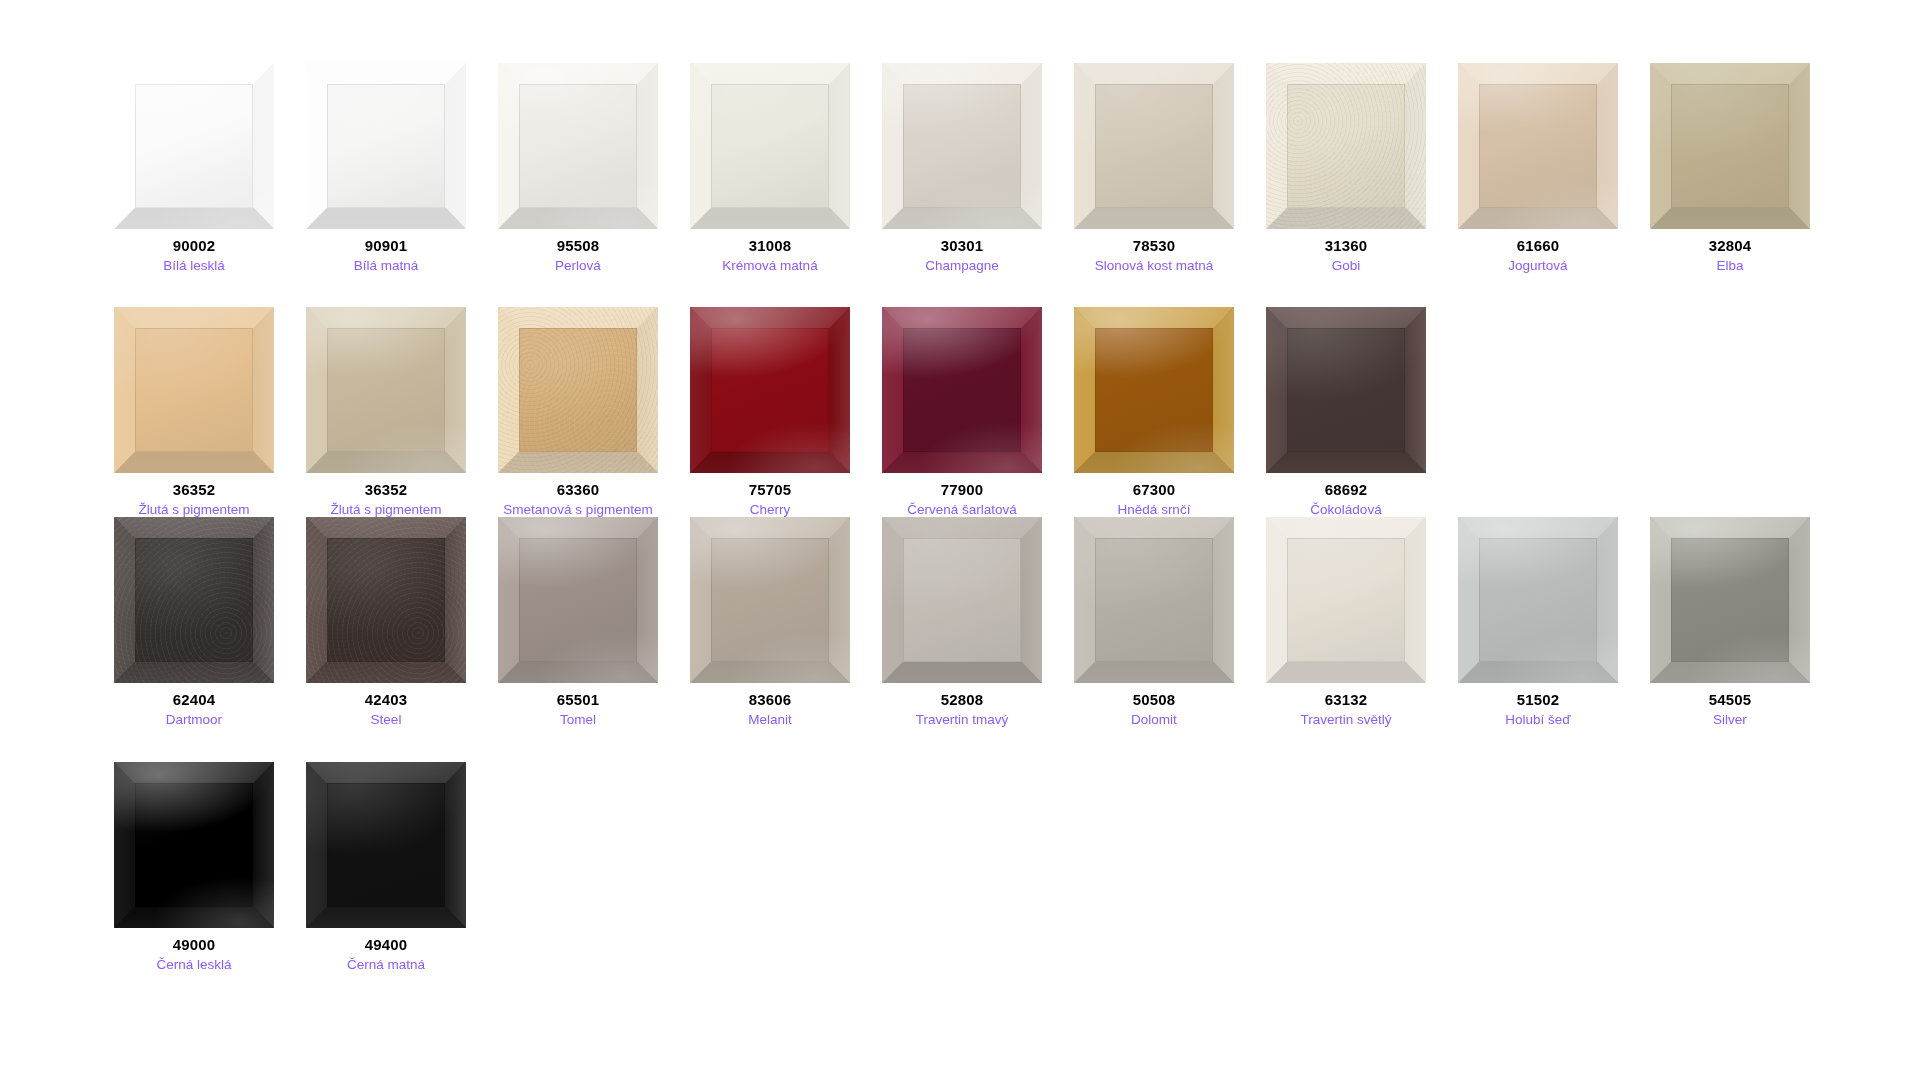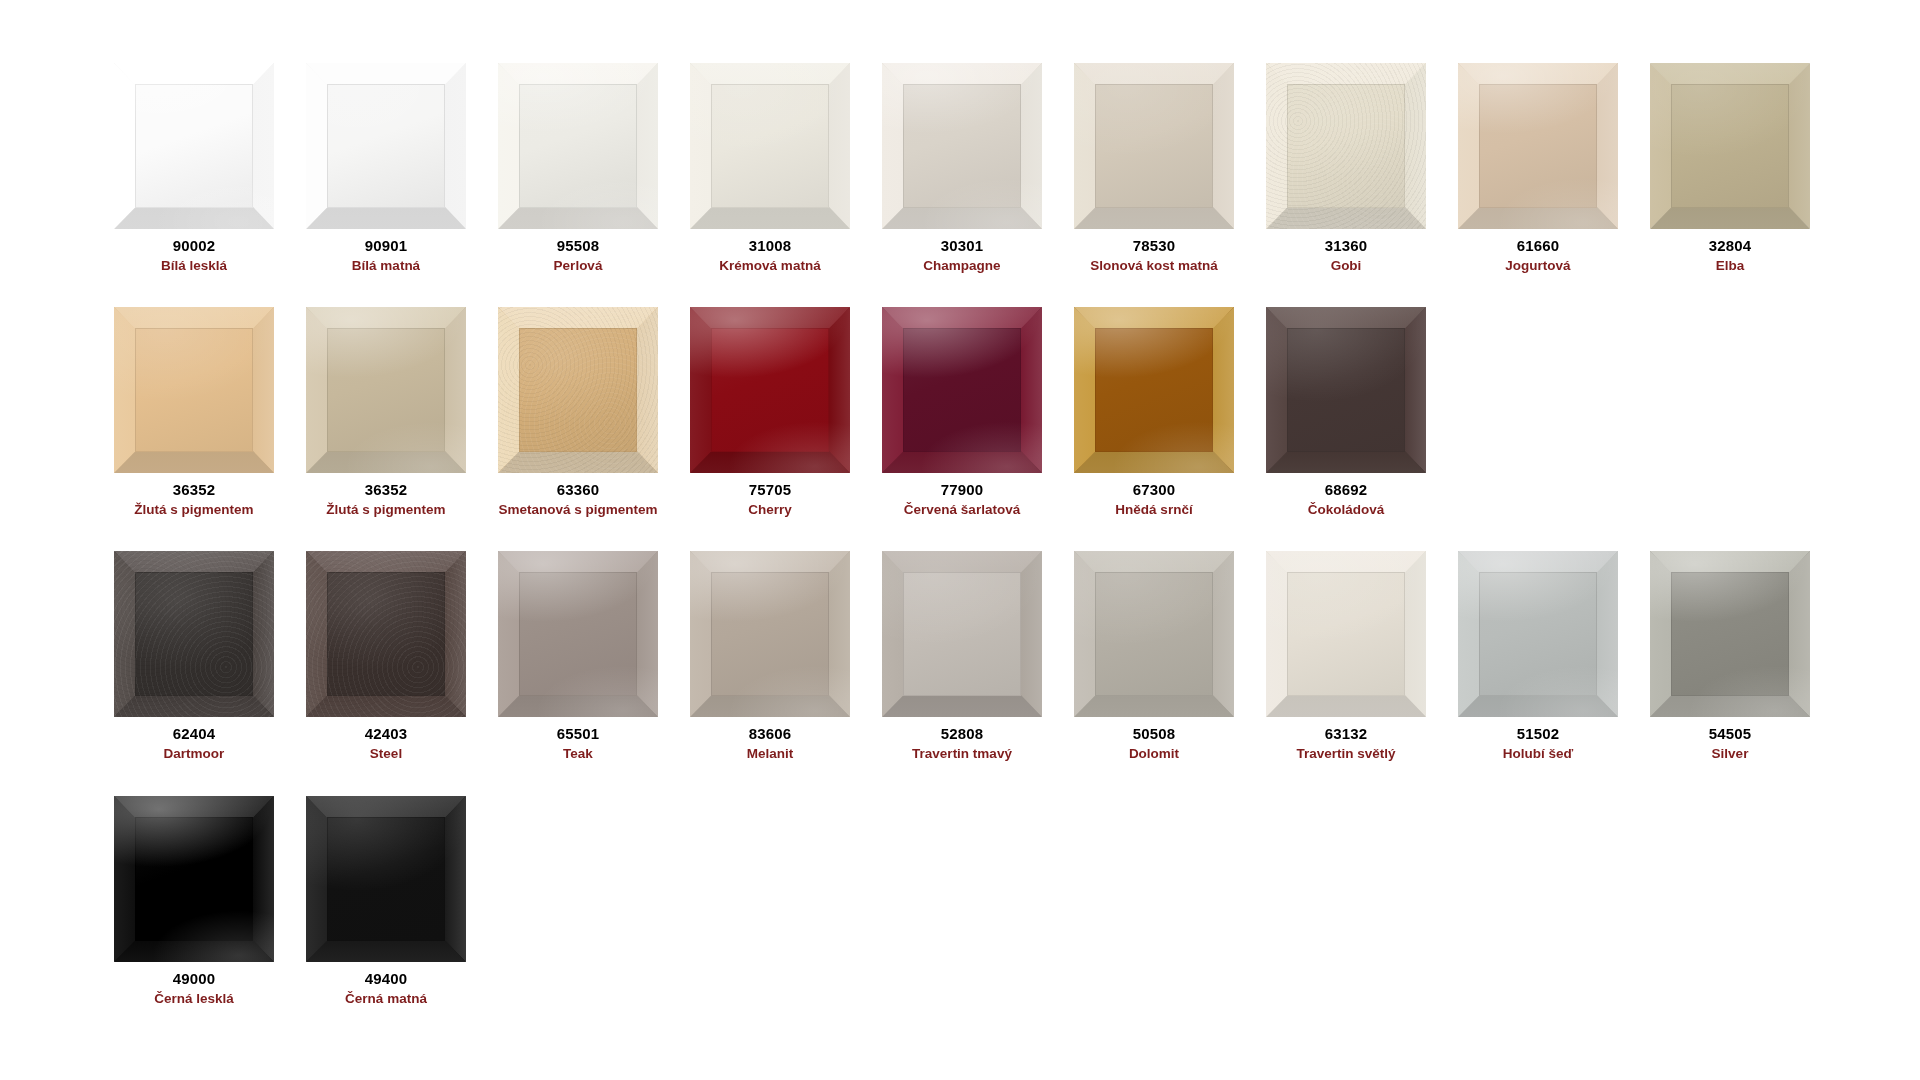--- a/index.html
+++ b/index.html
@@ -51,29 +51,29 @@
     font-weight:bold;
     color:#000000;
     letter-spacing:.2px;
     line-height:1.1;
     text-align:center;
     white-space:nowrap;
   }
   .name{
     margin-top:3px;
     font-size:13.5px;
-    font-weight:bold;
-    color:#7f1d1d;
+    font-weight:normal;
+    color:#8b5cf6;
     line-height:1.15;
     text-align:center;
     white-space:nowrap;
   }
   .row-1{margin-top:63px;}
   .row-2{margin-top:34px;}
-  .row-3{margin-top:34px;}
+  .row-3{}
   .row-4{margin-top:35px;}
   #grid-inner{padding-left:98px;}
 </style>
 </head>
 <body>
 
 <div id="grid">
   <div id="grid-inner">
     <div class="row row-1">
   <div class="cell">
@@ -317,21 +317,21 @@
   <div class="cell">
     <div class="tile" style="background: rgb(141, 129, 122);">
       <div class="face f-top" style="left: 0px; top: 0px; width: 100%; height: 13.2%; clip-path: polygon(0px 0px, 100% 0px, 87% 100%, 13% 100%); background: linear-gradient(rgb(183, 173, 168), rgb(178, 167, 161));"></div>
       <div class="face f-right" style="right: 0px; top: 0px; width: 13.2%; height: 100%; clip-path: polygon(100% 0px, 100% 100%, 0px 87%, 0px 13%); background: linear-gradient(270deg, rgb(173, 163, 157), rgb(162, 151, 144));"></div>
       <div class="face f-bottom" style="left: 0px; bottom: 0px; width: 100%; height: 13.2%; clip-path: polygon(13% 0px, 87% 0px, 100% 100%, 0px 100%); background: linear-gradient(0deg, rgb(147, 137, 131), rgb(142, 132, 126));"></div>
       <div class="face f-left" style="left: 0px; top: 0px; width: 13.2%; height: 100%; clip-path: polygon(0px 0px, 100% 13%, 100% 87%, 0px 100%); background: linear-gradient(90deg, rgb(175, 164, 157), rgb(171, 159, 152));"></div>
       <div class="centre" style="background: linear-gradient(160deg, rgb(160, 149, 142) 0%, rgb(155, 143, 136) 42%, rgb(146, 134, 128) 100%); box-shadow: rgb(140, 129, 122) 0px 0px 0px 1px inset;"></div>
       <div class="sheen" style="position: absolute; inset: 0px; pointer-events: none; background: radial-gradient(120% 60% at 28% 8%, rgba(255, 255, 255, 0.34), rgba(255, 255, 255, 0) 58%), radial-gradient(90% 45% at 78% 96%, rgba(255, 255, 255, 0.16), rgba(255, 255, 255, 0) 60%);"></div>
     </div>
     <div class="code">65501</div>
-    <div class="name">Teak</div>
+    <div class="name">Tomel</div>
   </div>
 
   <div class="cell">
     <div class="tile" style="background: rgb(165, 153, 140);">
       <div class="face f-top" style="left: 0px; top: 0px; width: 100%; height: 13.2%; clip-path: polygon(0px 0px, 100% 0px, 87% 100%, 13% 100%); background: linear-gradient(rgb(202, 193, 182), rgb(198, 188, 177));"></div>
       <div class="face f-right" style="right: 0px; top: 0px; width: 13.2%; height: 100%; clip-path: polygon(100% 0px, 100% 100%, 0px 87%, 0px 13%); background: linear-gradient(270deg, rgb(193, 184, 172), rgb(184, 174, 161));"></div>
       <div class="face f-bottom" style="left: 0px; bottom: 0px; width: 100%; height: 13.2%; clip-path: polygon(13% 0px, 87% 0px, 100% 100%, 0px 100%); background: linear-gradient(0deg, rgb(165, 156, 146), rgb(161, 152, 141));"></div>
       <div class="face f-left" style="left: 0px; top: 0px; width: 13.2%; height: 100%; clip-path: polygon(0px 0px, 100% 13%, 100% 87%, 0px 100%); background: linear-gradient(90deg, rgb(196, 186, 174), rgb(193, 182, 170));"></div>
       <div class="centre" style="background: linear-gradient(160deg, rgb(183, 171, 159) 0%, rgb(179, 167, 154) 42%, rgb(168, 157, 145) 100%); box-shadow: rgb(161, 150, 139) 0px 0px 0px 1px inset;"></div>
       <div class="sheen" style="position: absolute; inset: 0px; pointer-events: none; background: radial-gradient(120% 60% at 28% 8%, rgba(255, 255, 255, 0.34), rgba(255, 255, 255, 0) 58%), radial-gradient(90% 45% at 78% 96%, rgba(255, 255, 255, 0.16), rgba(255, 255, 255, 0) 60%);"></div>

